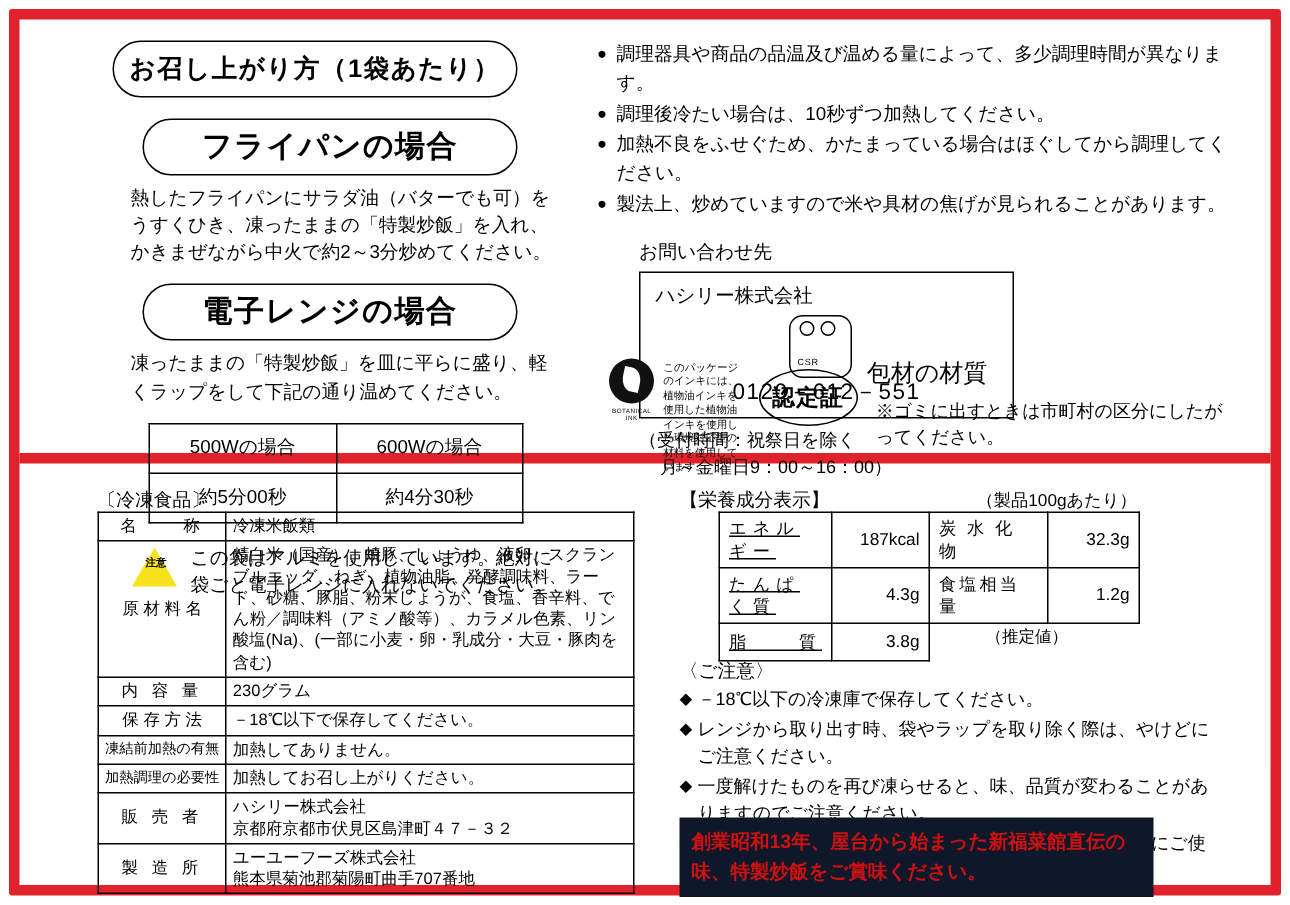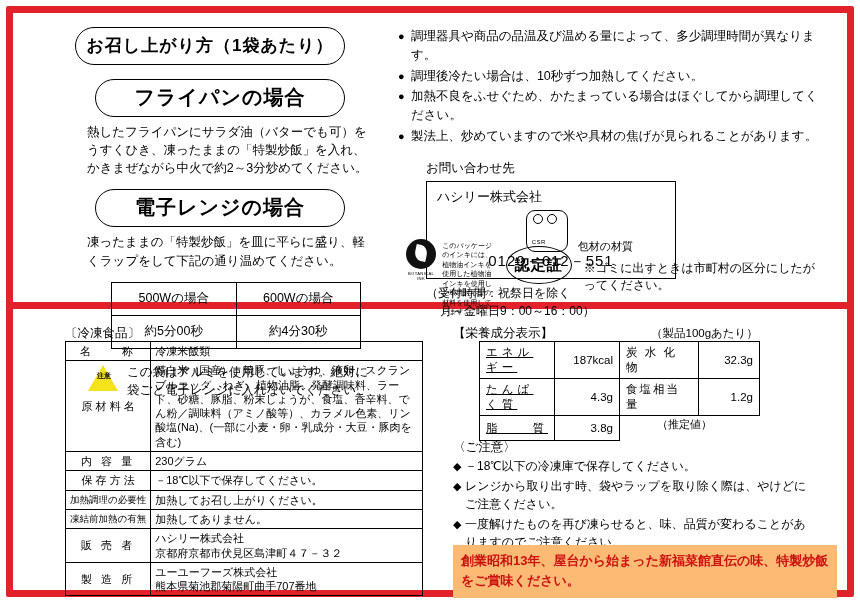--- a/index.html
+++ b/index.html
@@ -87,21 +87,21 @@
     margin-top: 6px;
     color: #000;
   }
   .indent {
     padding-left: 12px;
   }
 
   
   .mw-table {
     border-collapse: collapse;
-    margin: 12px 0 0 36px;
+    margin: 12px 0 0 24px;
     width: 250px;
   }
   .mw-table td {
     border: 1px solid #000;
     text-align: center;
     font-size: 12.5px;
     padding: 6px 2px;
     height: 20px;
   }
 
@@ -264,21 +264,21 @@
     align-items: center;
     justify-content: center;
     font-size: 15px;
     font-weight: bold;
     letter-spacing: 1px;
   }
   .mat {
     margin-left: 6px;
   }
   .mat-title {
-    font-size: 11px;
+    font-size: 16px;
     margin-bottom: 2px;
   }
   .mat-row {
     display: flex;
     align-items: center;
   }
   .pura {
     width: 22px; height: 24px;
     border: 1.3px solid #000;
     border-radius: 2px;
@@ -395,22 +395,22 @@
     width: 360px;
     font-size: 12px;
     line-height: 1.5;
   }
   .caution-list .bullet .dot { flex: 0 0 12px; font-size: 11px; }
 
   .highlight {
     position: absolute;
     left: 440px;
     top: 236px;
-    width: 384px;
-    background: #fdba74;
+    width: 316px;
+    background: #0f172a;
     padding: 6px 8px 8px 8px;
     box-sizing: border-box;
     font-size: 13px;
     line-height: 1.5;
     color: #cc1111;
     font-weight: bold;
   }
 </style>
 </head>
 <body>
@@ -522,26 +522,26 @@
           </tr>
           <tr>
             <td class="k wide">内 容 量</td>
             <td class="v">230グラム</td>
           </tr>
           <tr>
             <td class="k ">保 存 方 法</td>
             <td class="v">－18℃以下で保存してください。</td>
           </tr>
           <tr>
+            <td class="k small">凍結前加熱の有無</td>
+            <td class="v">加熱してありません。</td>
+          </tr>
+          <tr>
             <td class="k small">加熱調理の必要性</td>
             <td class="v">加熱してお召し上がりください。</td>
-          </tr>
-          <tr>
-            <td class="k small">凍結前加熱の有無</td>
-            <td class="v">加熱してありません。</td>
           </tr>
           <tr>
             <td class="k wide">販 売 者</td>
             <td class="v">ハシリー株式会社<br>京都府京都市伏見区島津町４７－３２</td>
           </tr>
           <tr>
             <td class="k wide">製 造 所</td>
             <td class="v">ユーユーフーズ株式会社<br>熊本県菊池郡菊陽町曲手707番地</td>
           </tr>
         </tbody>

